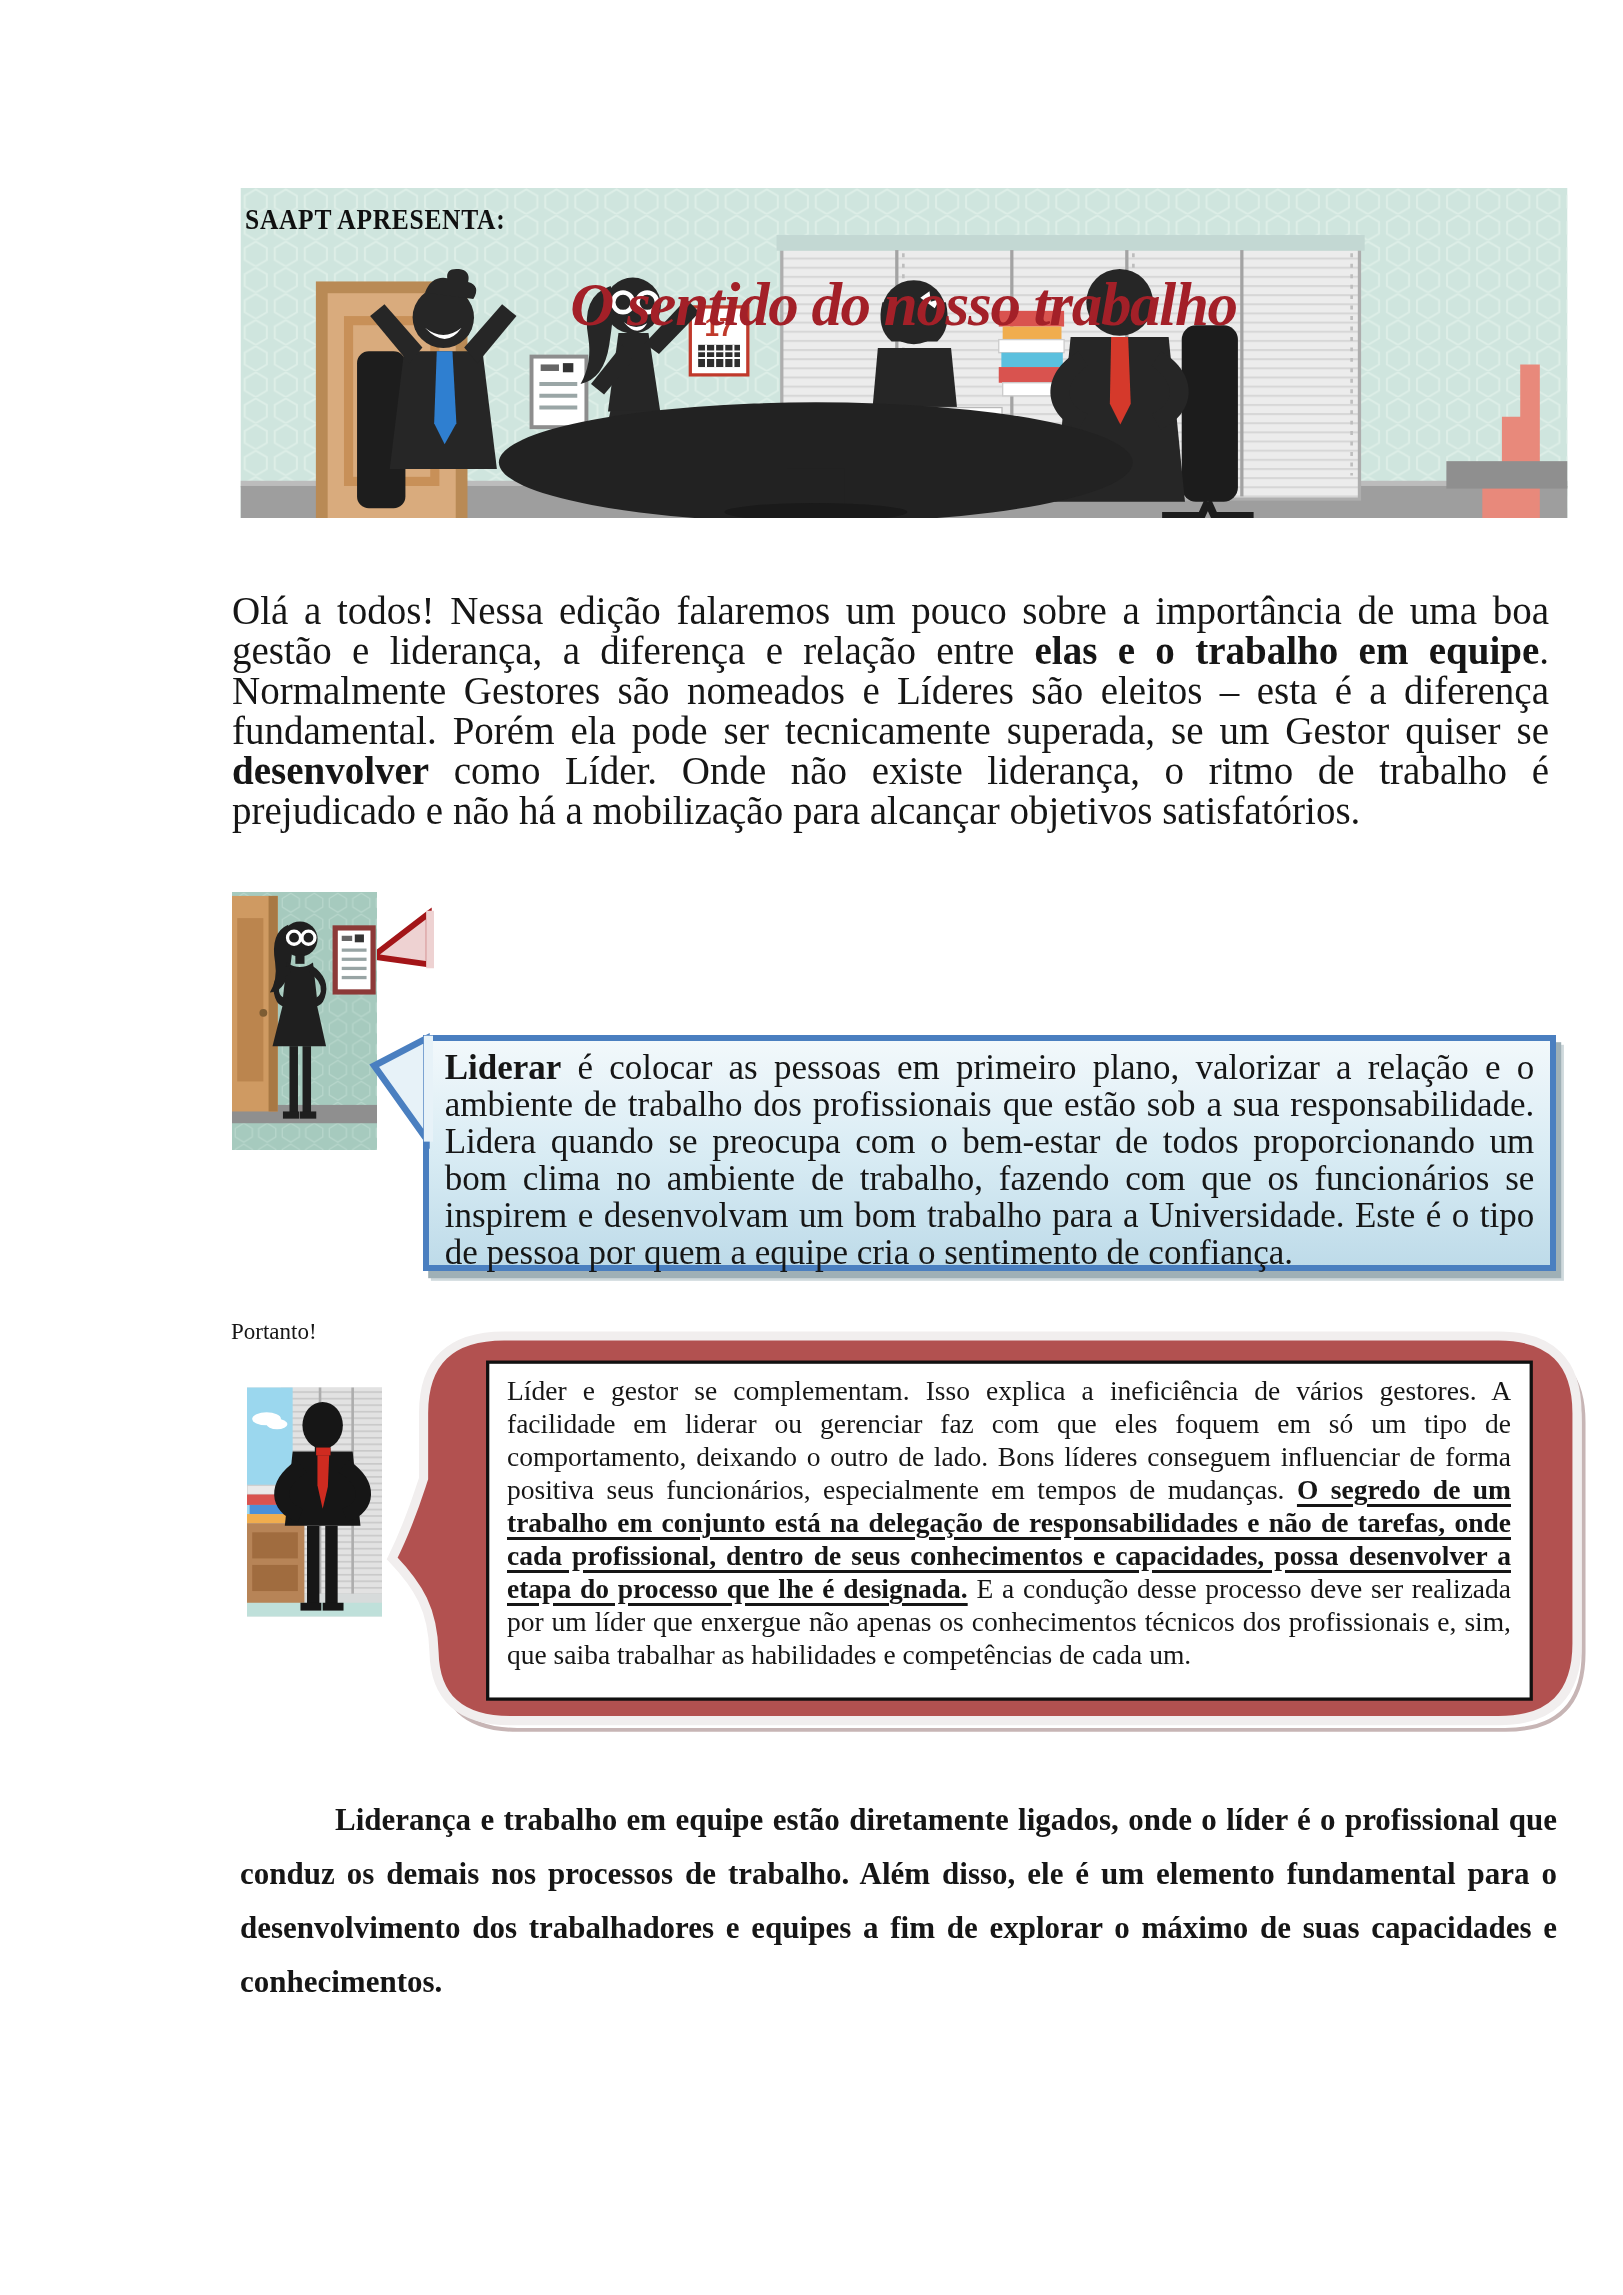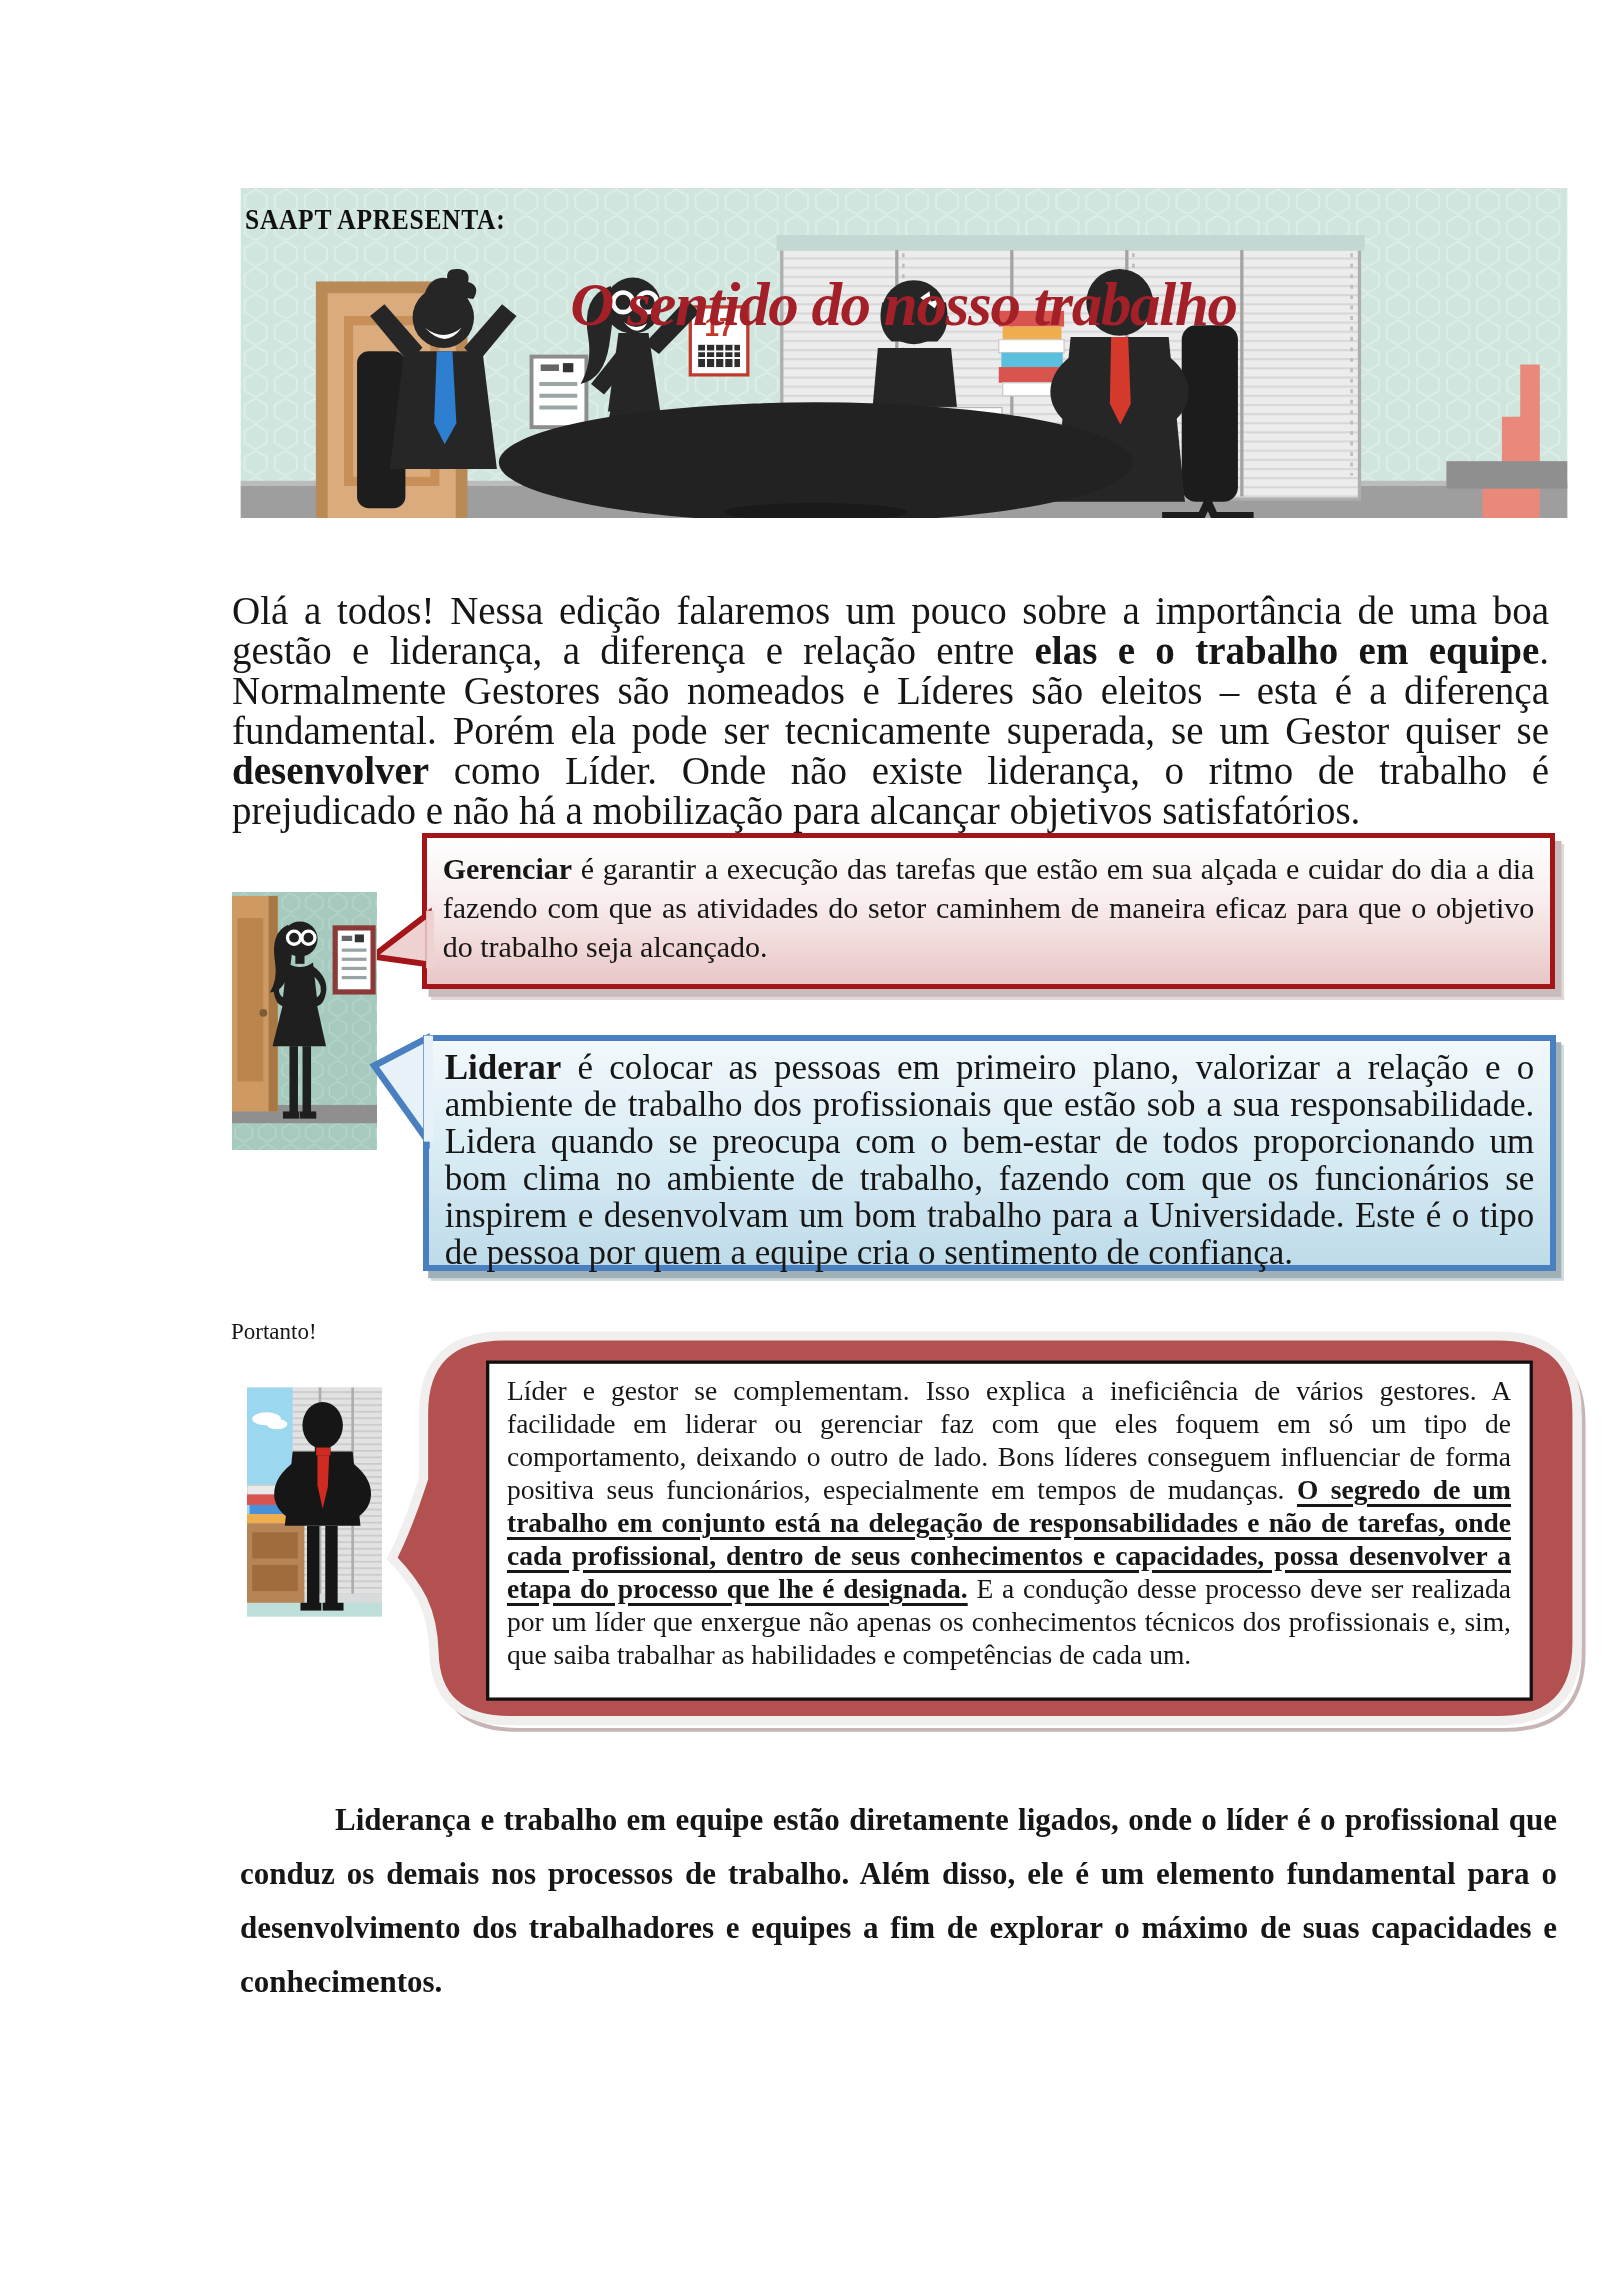--- a/index.html
+++ b/index.html
@@ -217,23 +217,20 @@
         <ellipse cx="880" cy="496" rx="140" ry="14" fill="#1a1a1a"></ellipse>
       </g>
     </svg>
   </div>
 
   <div class="abs brand">SAAPT APRESENTA:</div>
   <div class="abs big-title">O sentido do nosso trabalho</div>
 
   <p class="abs just intro" style="margin:0"><span>Olá a todos! Nessa edição falaremos um pouco sobre a importância de uma boa gestão e liderança, a diferença e relação entre </span><span class="b">elas e o trabalho em equipe</span><span>. Normalmente Gestores são nomeados e Líderes são eleitos – esta é a diferença fundamental. Porém ela pode ser tecnicamente superada, se um Gestor quiser se </span><span class="b">desenvolver</span><span> como Líder.  Onde não existe liderança, o ritmo de trabalho é prejudicado e não há a mobilização para alcançar objetivos satisfatórios.</span></p>
 
-  <div class="abs box gerenciar just">
-    <span><span class="b">Gerenciar</span><span> é garantir a execução das tarefas que estão em sua alçada e cuidar do dia a dia fazendo com que as atividades do setor caminhem de maneira eficaz para que o objetivo do trabalho seja alcançado.</span></span>
-  </div>
   <svg class="abs tail" style="left:366px;top:908px" width="68" height="63" viewBox="0 0 104 96">
     <polygon points="96,8 10,74 96,86" fill="#eed2d2" stroke="#a31518" stroke-width="9"></polygon>
     <rect x="92" y="4" width="12" height="88" fill="#eed2d2"></rect>
   </svg>
 
   <div class="abs" style="left:232px;top:892px">
     <svg width="145" height="258" viewBox="0 0 222 395">
       <defs>
         <pattern id="hx2" width="36" height="32" patternUnits="userSpaceOnUse">
           <path d="M18 2 L31 10 L31 23 L18 31 L5 23 L5 10 Z" fill="none" stroke="#b7d6cb" stroke-width="2"></path>

